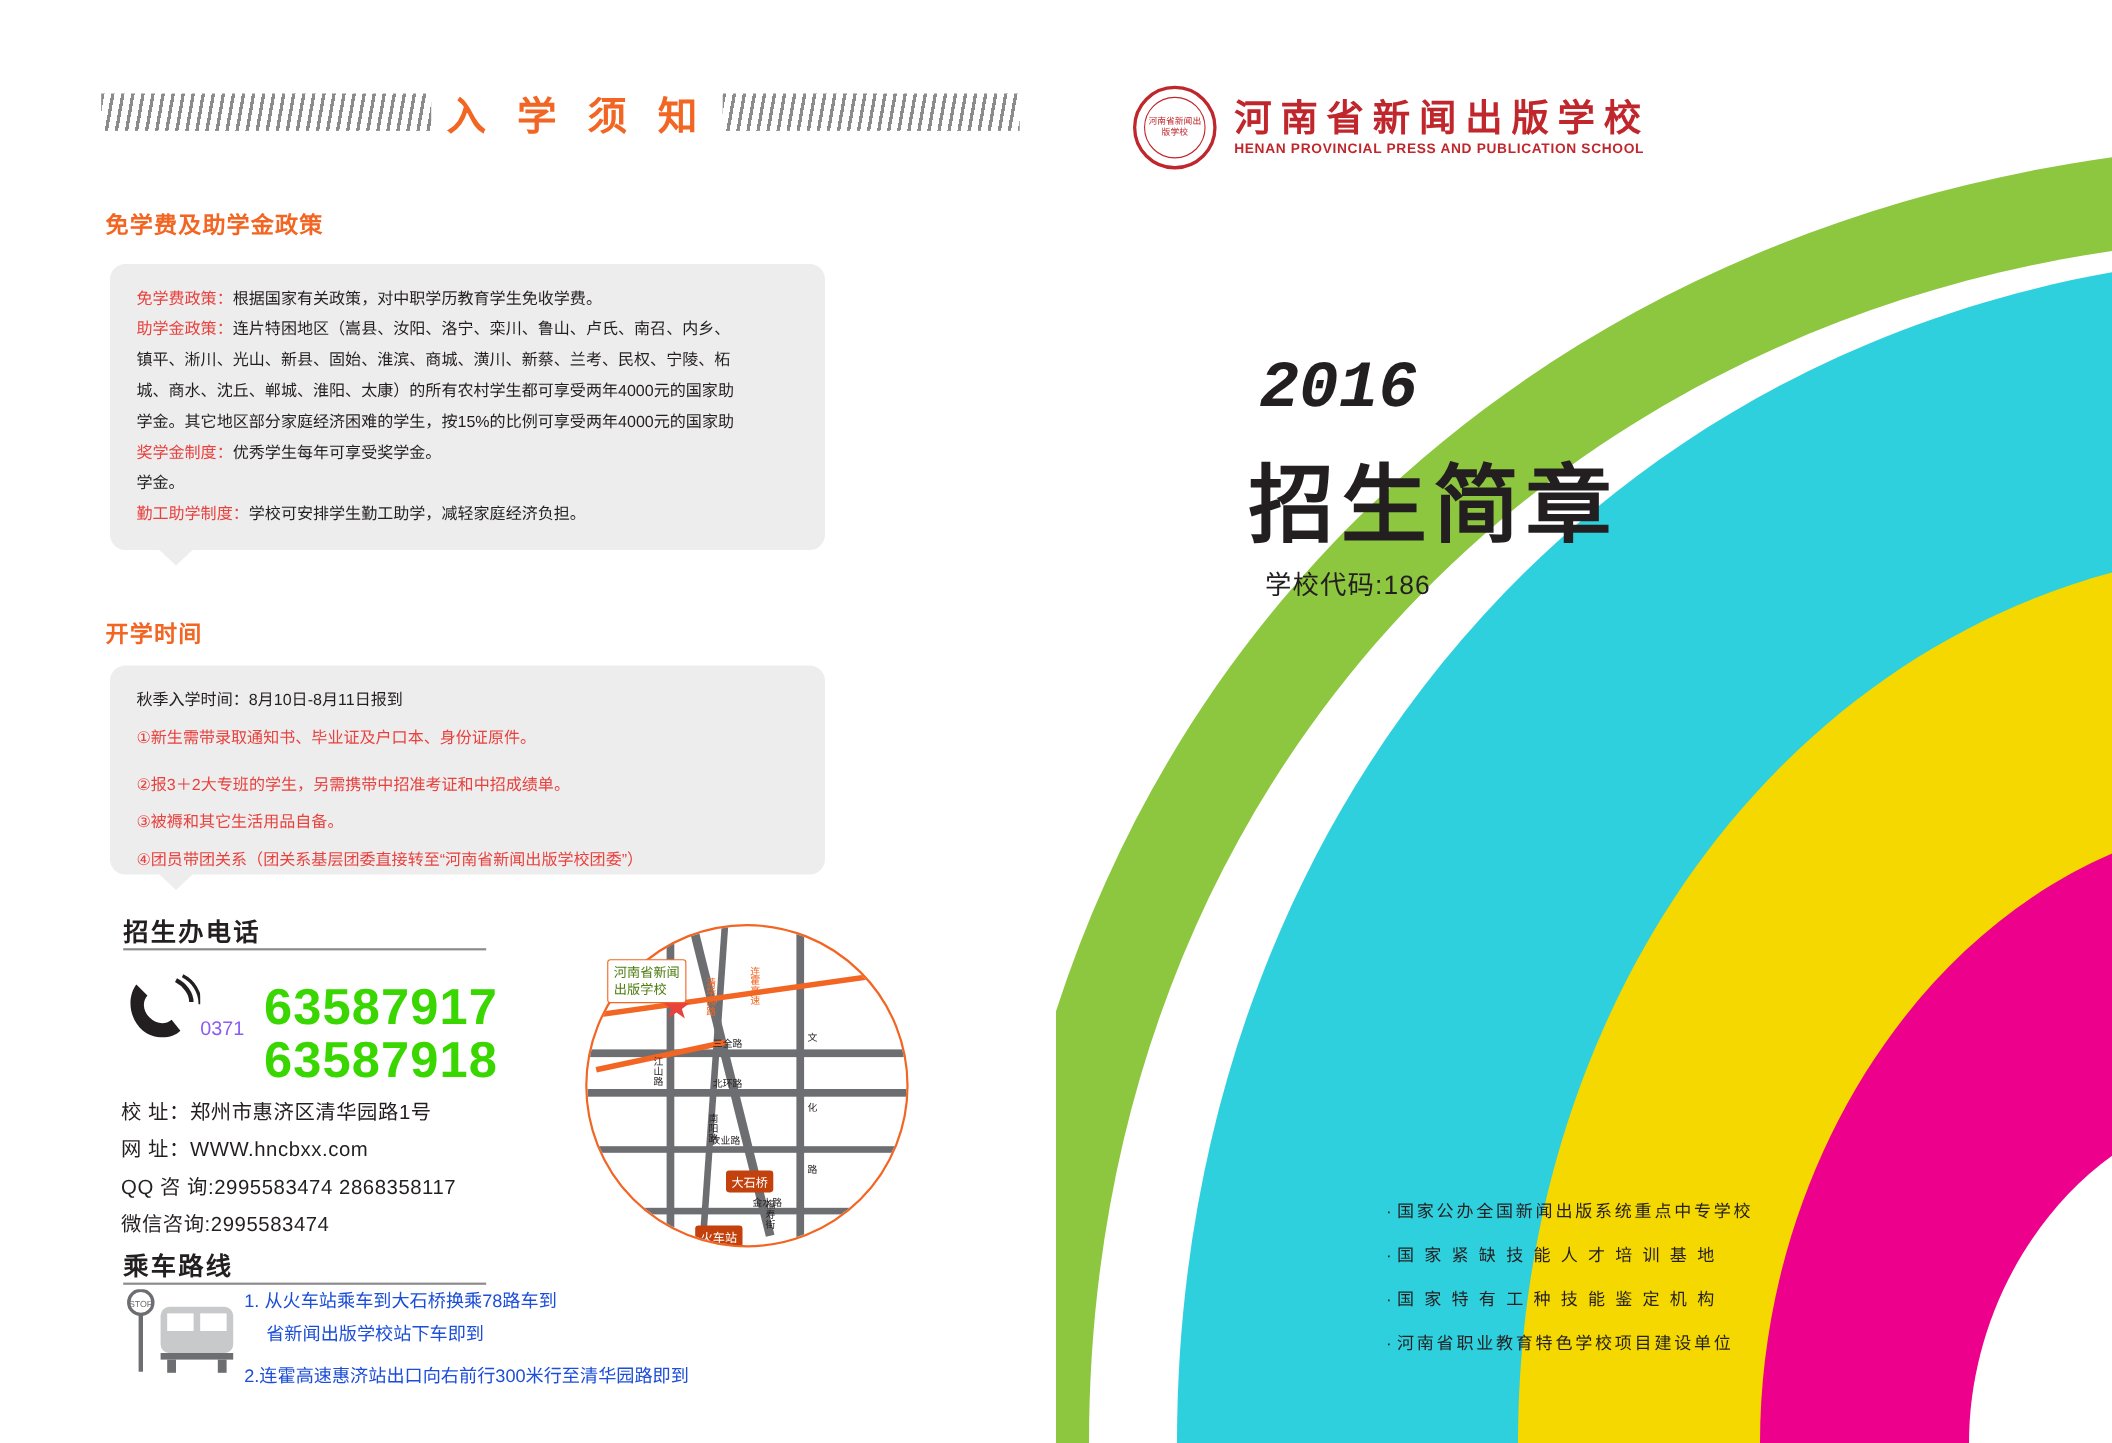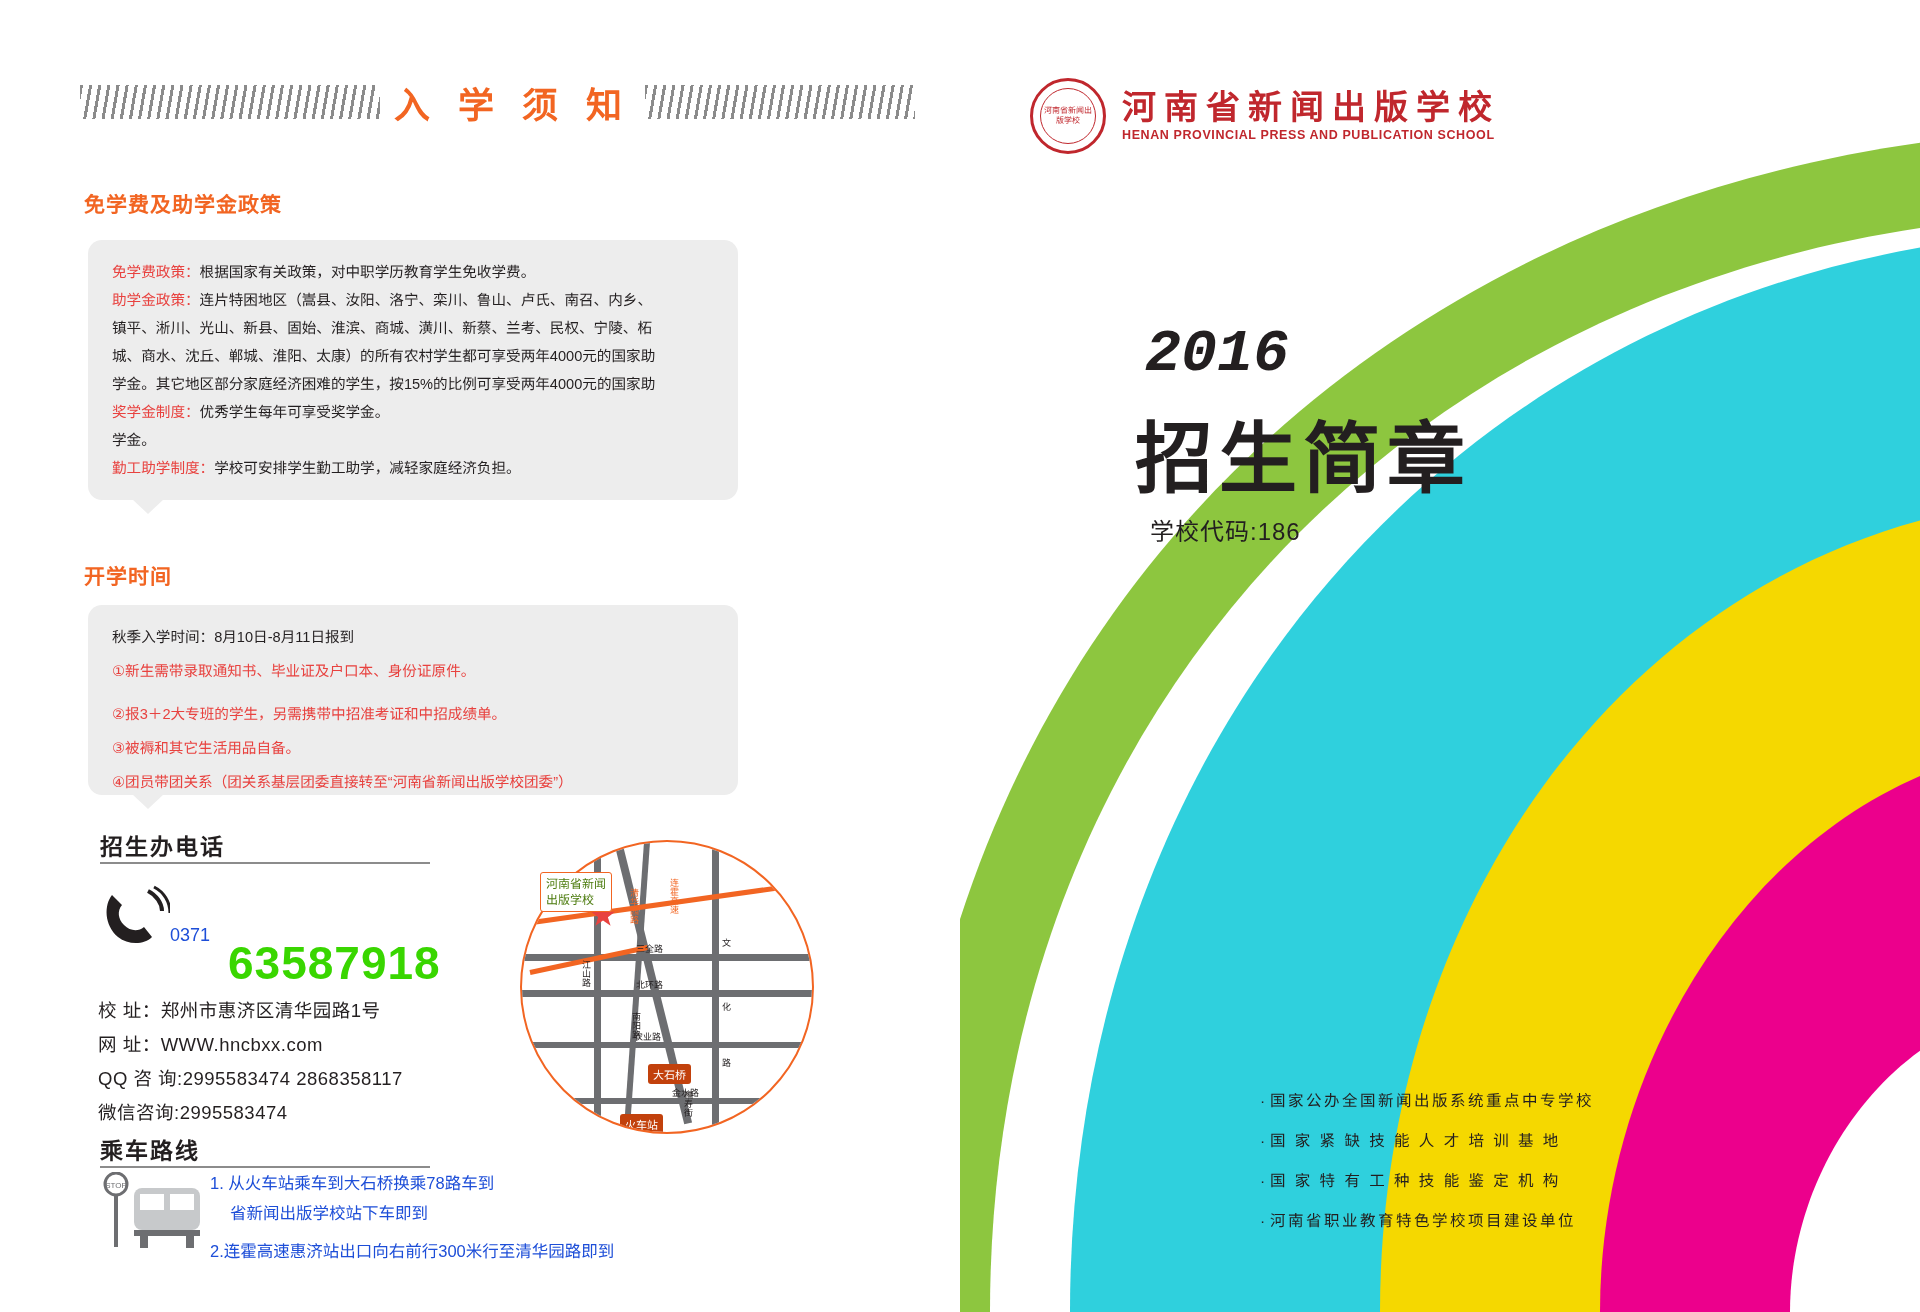--- a/index.html
+++ b/index.html
@@ -1,20 +1,20 @@
 <!DOCTYPE html>
 <html lang="zh-CN"><head>
 <meta charset="utf-8">
 <style>
   html,body{margin:0;padding:0;background:#ffffff;}
   body{width:1920px;height:1312px;position:relative;overflow:hidden;
        font-family:"Liberation Sans","DejaVu Sans",sans-serif;color:#231f20;}
 
   
-  #left-panel{position:absolute;left:0;top:0;width:960px;height:1312px;}
+  #left-panel{position:absolute;left:12px;top:0;width:960px;height:1312px;}
 
   
   #notice-heading{position:absolute;left:80px;top:72px;width:830px;height:60px;
       display:flex;align-items:center;gap:14px;}
   .hatch{height:34px;flex:0 0 auto;
       background:repeating-linear-gradient(100deg,#8b8b8b 0 3px,#ffffff 3px 9px);}
   .hatch.left{width:300px;}
   .hatch.right{width:270px;}
   #notice-heading .title{font-size:36px;font-weight:bold;color:#f26522;letter-spacing:9px;white-space:nowrap;}
 
@@ -24,21 +24,21 @@
   .bubble:after{content:"";position:absolute;left:44px;bottom:-14px;width:0;height:0;
       border-left:16px solid transparent;border-right:16px solid transparent;border-top:15px solid #ededed;}
   .bubble p{margin:0 0 3px 0;font-size:14.6px;line-height:25px;color:#231f20;}
   .bubble .lbl{color:#e8423f;}
   .bubble p.red{color:#e8423f;}
 
   
   .contact-title{position:absolute;font-size:23px;font-weight:bold;color:#231f20;letter-spacing:2px;}
   .rule{position:absolute;height:2px;background:#8c8c8c;}
   .phone-num{position:absolute;font-size:46px;font-weight:bold;color:#39d600;letter-spacing:1px;font-family:"Liberation Sans",sans-serif;}
-  .area-code{position:absolute;font-size:18px;color:#1d4ed8;}
+  .area-code{position:absolute;font-size:18px;color:#8b5cf6;}
   .info-line{position:absolute;font-size:18.5px;color:#231f20;letter-spacing:0.5px;white-space:nowrap;}
   .bus-line{position:absolute;font-size:16.5px;color:#1d4ed8;line-height:30px;white-space:nowrap;}
 
   
   #map-circle{position:absolute;left:520px;top:840px;width:290px;height:290px;border-radius:50%;
       overflow:hidden;background:#ffffff;border:2px solid #f26522;}
   #map-circle .road{position:absolute;background:#6d6e71;}
   #map-circle .road.orange{background:#f26522;}
   #map-circle .mlabel{position:absolute;font-size:9px;color:#231f20;white-space:nowrap;}
   #map-circle .mlabel.v{writing-mode:vertical-rl;}
@@ -99,20 +99,21 @@
 
   <div class="contact-title" style="left:100px;top:828px;">招生办电话</div>
   <div class="rule" style="left:100px;top:862px;width:330px;"></div>
 
   <svg style="position:absolute;left:98px;top:885px;" width="72" height="68" viewBox="0 0 72 68">
     <path d="M14 10 C6 20, 6 40, 20 52 C30 60, 46 60, 54 52 L46 42 C40 47, 32 46, 26 40 C20 34, 19 26, 24 20 Z" fill="#231f20"></path>
     <path d="M50 6 C58 10, 64 18, 64 26" stroke="#231f20" stroke-width="4" fill="none"></path>
     <path d="M56 2 C66 7, 72 17, 72 28" stroke="#231f20" stroke-width="3" fill="none"></path>
   </svg>
   <div class="area-code" style="left:170px;top:925px;">0371</div>
+  <div class="phone-num" style="left:228px;top:888px;">63587917</div>
   <div class="phone-num" style="left:228px;top:936px;">63587918</div>
 
   <div class="info-line" style="left:98px;top:996px;">校 址：郑州市惠济区清华园路1号</div>
   <div class="info-line" style="left:98px;top:1030px;">网 址：WWW.hncbxx.com</div>
   <div class="info-line" style="left:98px;top:1064px;">QQ 咨 询:2995583474  2868358117</div>
   <div class="info-line" style="left:98px;top:1098px;">微信咨询:2995583474</div>
 
   <div class="contact-title" style="left:100px;top:1132px;">乘车路线</div>
   <div class="rule" style="left:100px;top:1166px;width:330px;"></div>
 

